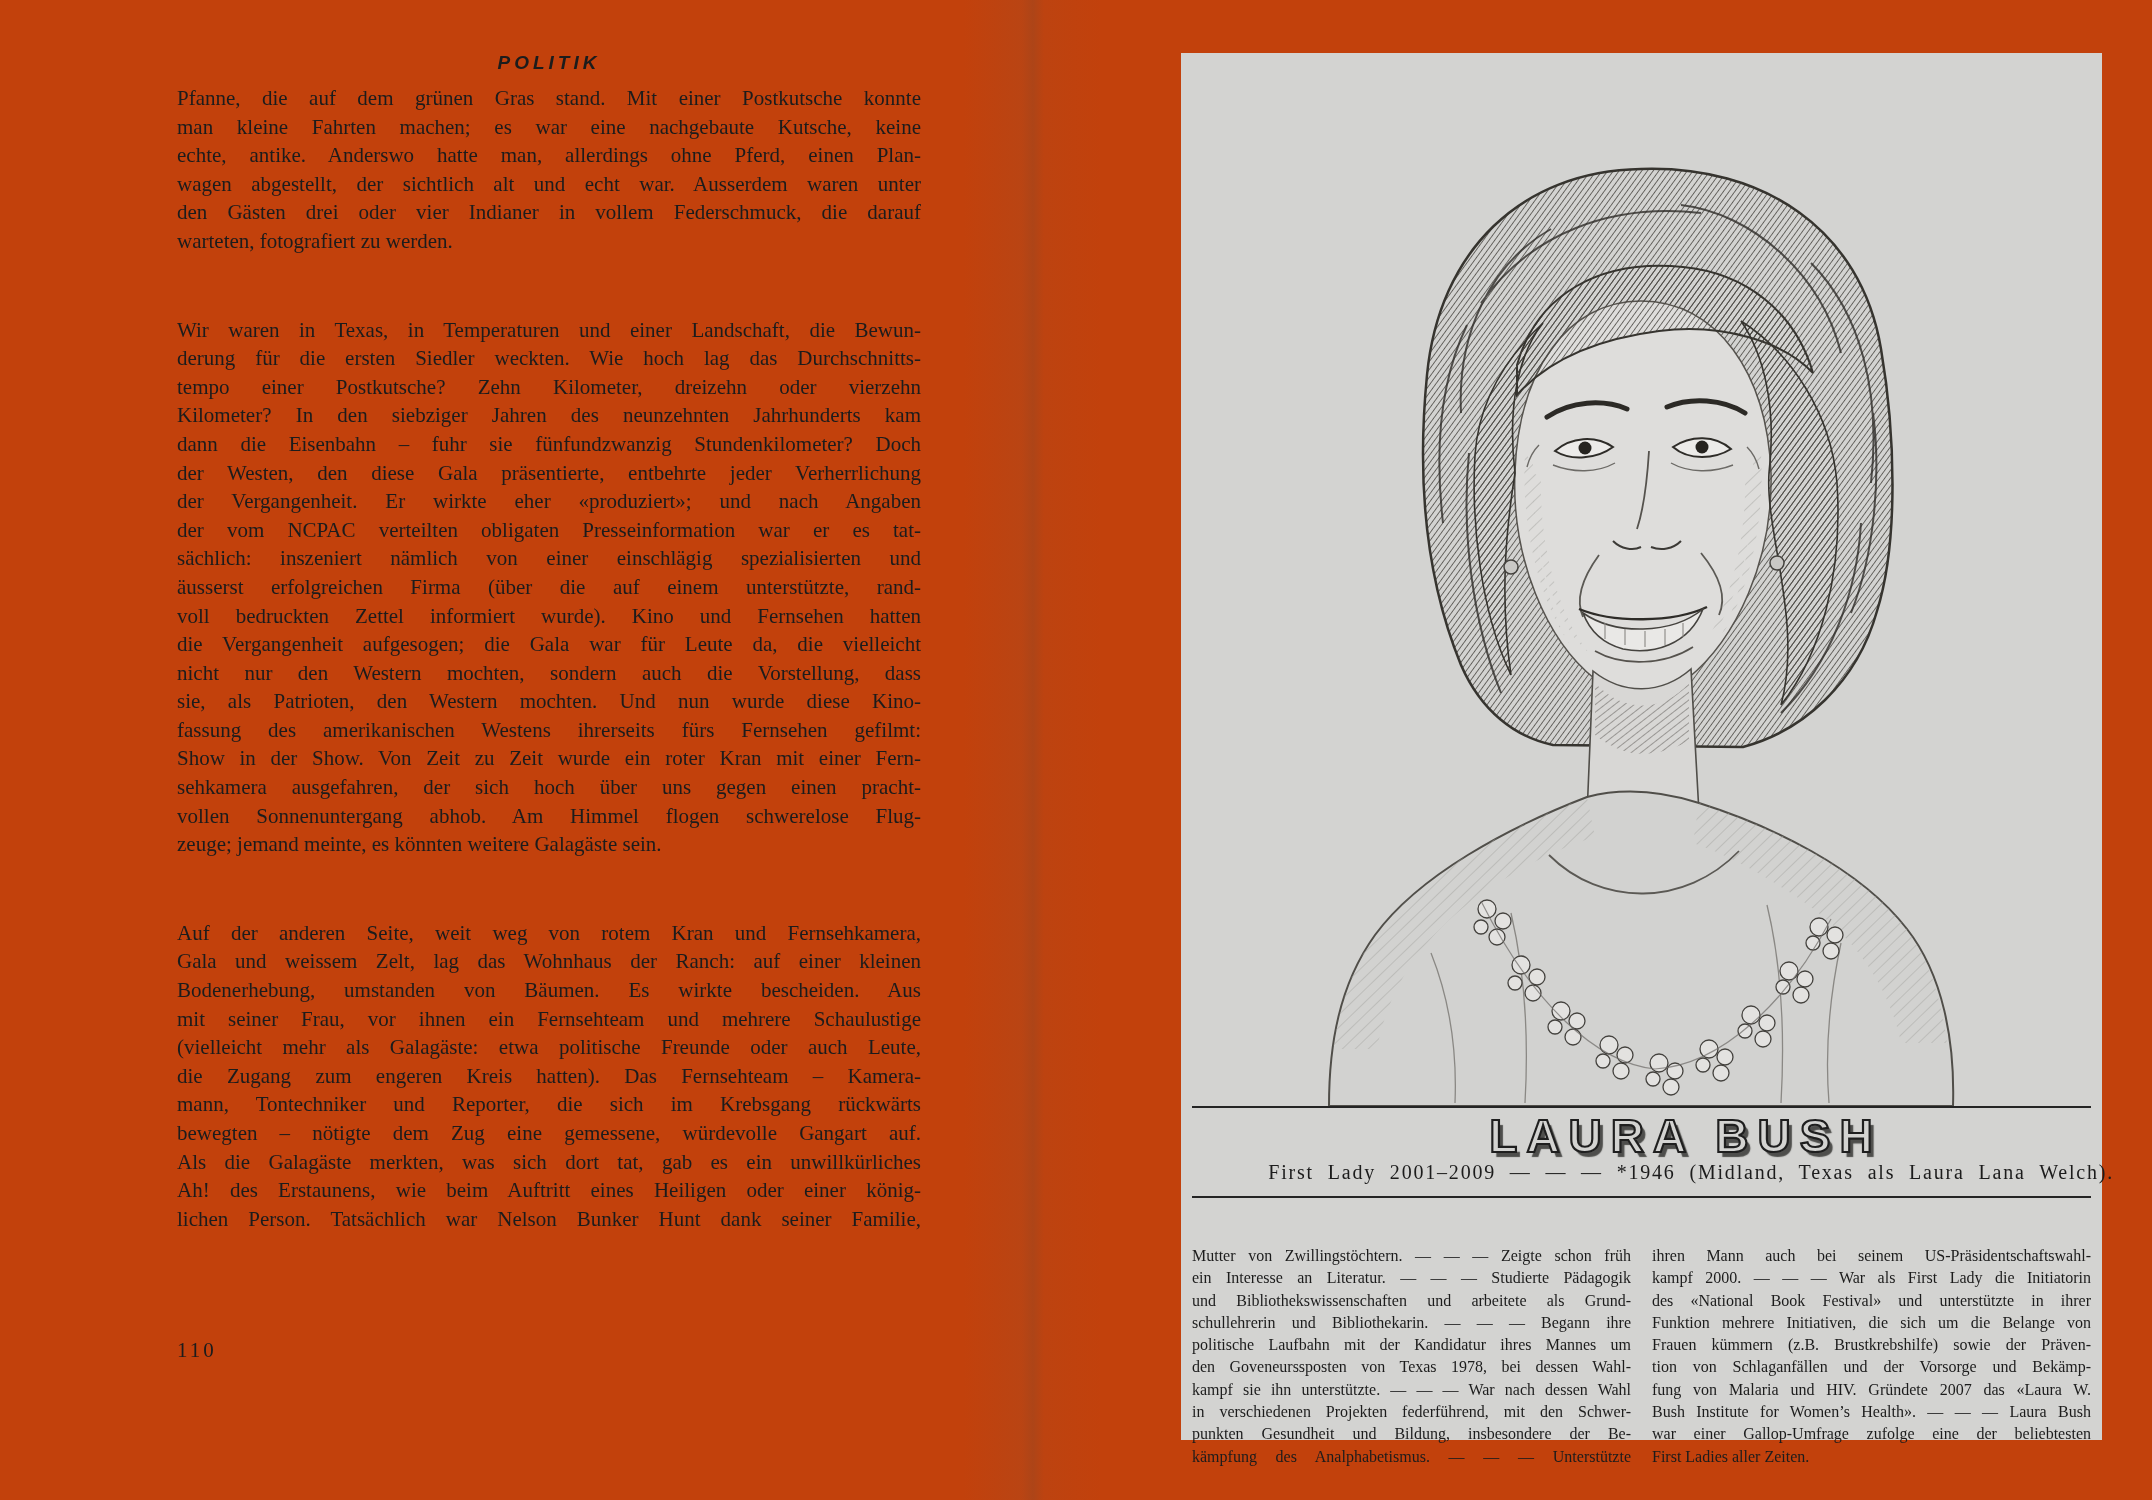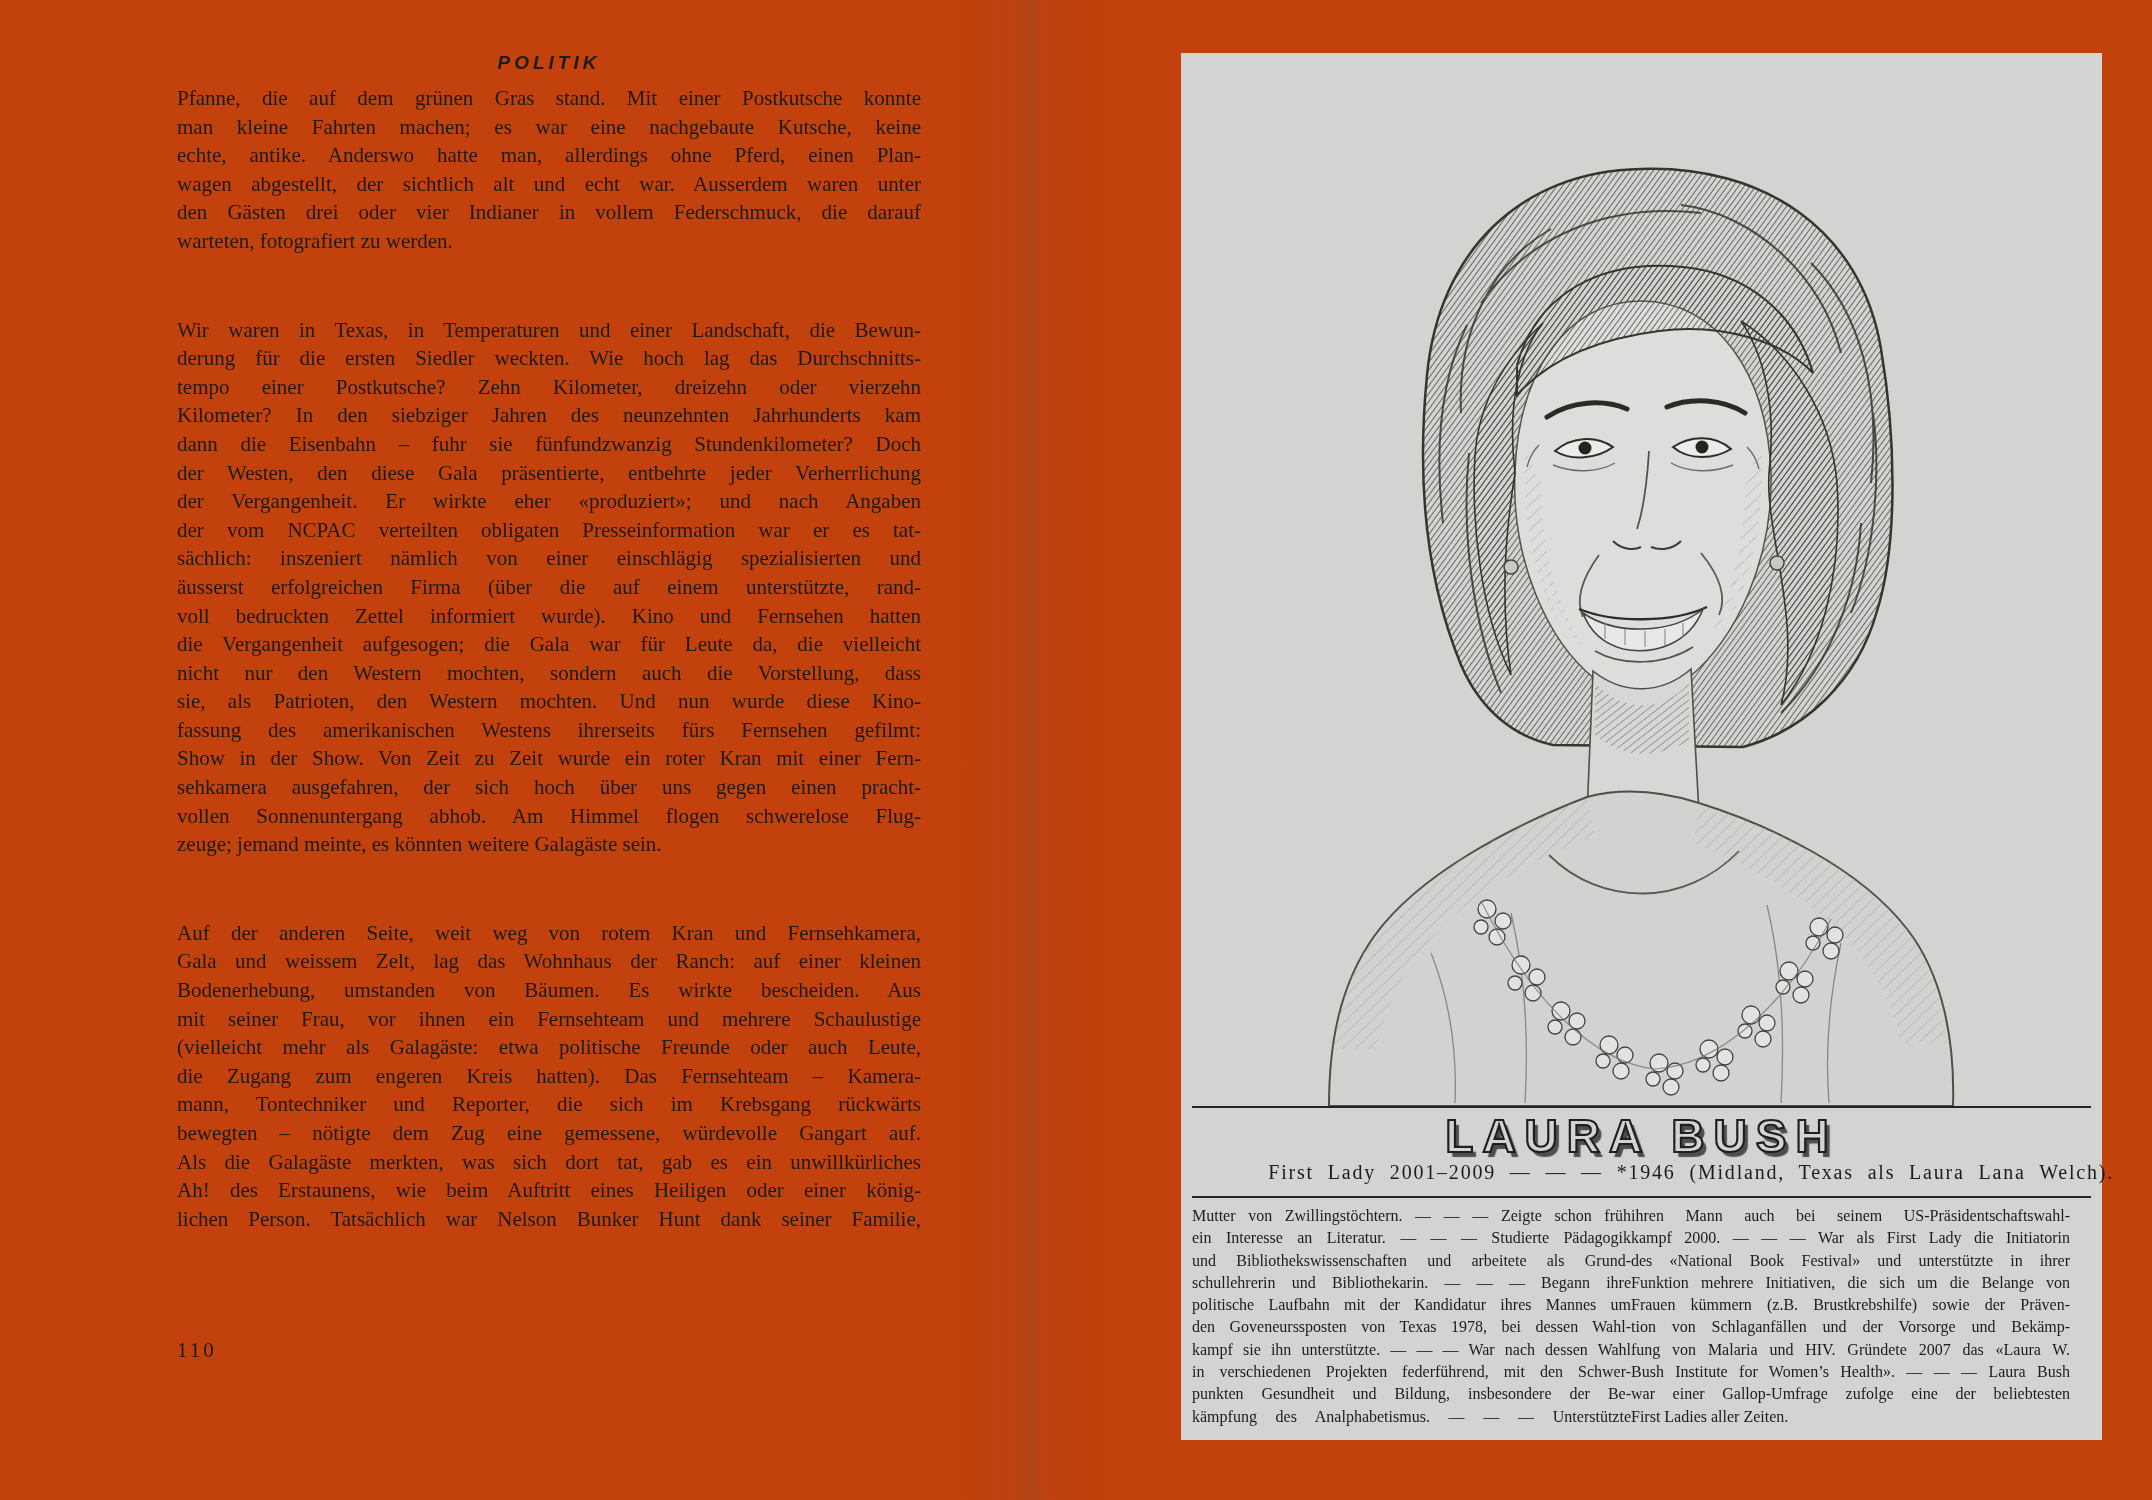--- a/index.html
+++ b/index.html
@@ -50,29 +50,30 @@
   .rule.bottom{top:1143px;}
   .profile-title{
     position:absolute;left:0;top:1060px;width:921px;
     text-align:center;
     font-family:"Liberation Sans", sans-serif;
     font-weight:bold;font-size:46px;line-height:46px;
     letter-spacing:9px;
     color:#d3d3d1;
     -webkit-text-stroke:2.2px #1f1f1f;
     text-shadow:4px 5px 1px rgba(45,45,43,0.8);
+    padding-left:44px;
   }
   .profile-subtitle{
     position:absolute;left:12px;top:1108px;width:921px;
     text-align:right;font-size:20px;letter-spacing:1.8px;word-spacing:7px;
     color:#1c1c1c;
   }
   #bio-cols{
-    position:absolute;left:11px;top:1152px;width:899px;
-    display:flex;
+    position:absolute;left:11px;top:1192px;width:899px;
+    display:flex;gap:21px;
   }
   .bio-col{width:439px;font-size:16px;line-height:22.3px;}
   .bio-col .tline{height:22.3px;}
 </style>
 </head>
 <body>
 
 <div id="spread">
 
   <div>

